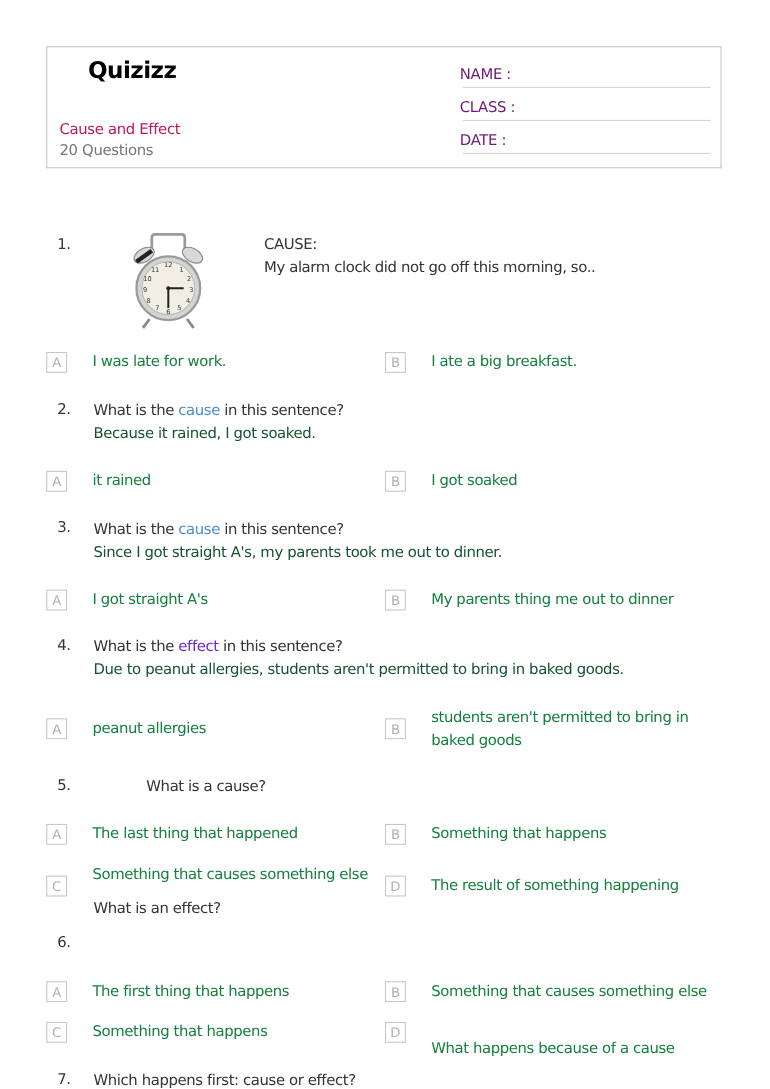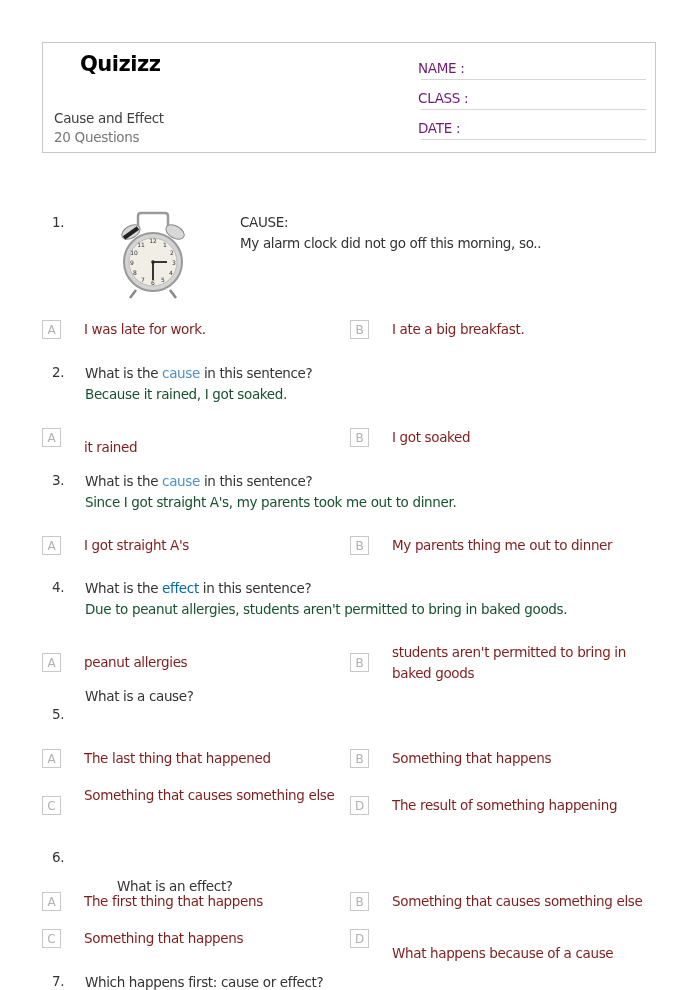--- a/index.html
+++ b/index.html
@@ -10,39 +10,39 @@
     }
     .header-box {
       position: absolute; left: 42px; top: 42px; width: 614px; height: 111px;
       border: 1px solid #c8c8c8; box-sizing: border-box;
     }
     .logo {
       position: absolute; left: 12px; top: 9px;
       font-family: "DejaVu Sans", sans-serif; font-weight: bold;
       font-size: 21px; letter-spacing: -0.5px; color: #000000; margin-left: 25px;
     }
-    .quiz-title { position: absolute; left: 11px; top: 67px; font-size: 13.5px; color: #404040; letter-spacing: -0.3px; }
+    .quiz-title { position: absolute; left: 11px; top: 67px; font-size: 13.5px; color: #be185d; letter-spacing: -0.3px; }
     .quiz-count { position: absolute; left: 11px; top: 86px; font-size: 13.5px; color: #777; letter-spacing: -0.3px; }
     .field-row { position: absolute; left: 327px; width: 276px; height: 22px; }
     .field-label { position: absolute; left: 0; top: 2px; font-size: 13.5px; color: #701a75; letter-spacing: -0.3px; margin-left: 48px; }
     .field-line { position: absolute; left: 51px; right: 0; bottom: 0; border-bottom: 1px solid #d6d6d6; }
 
     .q-num { position: absolute; left: 52px; font-size: 13.5px; color: #333; letter-spacing: -0.3px; }
     .q-text { position: absolute; left: 85px; font-size: 13.5px; color: #333; letter-spacing: -0.35px; line-height: 21px; }
     .sub { color: #14532d; }
     .kw-cause { color: #4a90c8; }
-    .kw-effect { color: #0369a1; }
+    .kw-effect { color: #6d28d9; }
 
     .opt { position: absolute; height: 22px; }
     .opt-letter {
       position: absolute; left: 0; width: 19px; height: 19px; box-sizing: border-box;
       border: 1px solid #c8c8c8; font-size: 12px; color: #b0b0b0;
       text-align: center; line-height: 18px;
     }
-    .opt-text { position: absolute; left: 42px; font-size: 13.5px; color: #7f1d1d; letter-spacing: -0.35px; line-height: 21px; white-space: nowrap; }
+    .opt-text { position: absolute; left: 42px; font-size: 13.5px; color: #15803d; letter-spacing: -0.35px; line-height: 21px; white-space: nowrap; }
 
     .clock { position: absolute; left: 118px; top: 210px; width: 70px; height: 90px; }
   </style>
 </head>
 <body>
 
 <div class="header-box">
   <div class="logo">Quizizz</div>
   <div class="quiz-title">Cause and Effect</div>
   <div class="quiz-count">20 Questions</div>
@@ -102,21 +102,21 @@
   <span class="opt-text" style="top:-1px;">I ate a big breakfast.</span>
 </div>
 
 <div class="q-num" style="top:364px;">2.</div>
 <div class="q-text" style="top:363px;">
   <div><span>What is the </span><span class="kw-cause">cause</span><span> in this sentence?</span></div>
   <div class="sub">Because it rained, I got soaked.</div>
 </div>
 <div class="opt" style="left:42px; top:428px;">
   <span class="opt-letter">A</span>
-  <span class="opt-text" style="top:-1px;margin-top:10px;">it rained</span>
+  <span class="opt-text" style="top:-1px;">it rained</span>
 </div>
 <div class="opt" style="left:350px; top:428px;">
   <span class="opt-letter">B</span>
   <span class="opt-text" style="top:-1px;">I got soaked</span>
 </div>
 
 <div class="q-num" style="top:472px;">3.</div>
 <div class="q-text" style="top:471px;">
   <div><span>What is the </span><span class="kw-cause">cause</span><span> in this sentence?</span></div>
   <div class="sub">Since I got straight A's, my parents took me out to dinner.</div>
@@ -141,42 +141,42 @@
 </div>
 <div class="opt" style="left:350px; top:653px;">
   <span class="opt-letter">B</span>
   <span class="opt-text" style="top:-11px;">
     <div>students aren't permitted to bring in</div>
     <div>baked goods</div>
   </span>
 </div>
 
 <div class="q-num" style="top:706px;">5.</div>
-<div class="q-text" style="top:686px;">What is a cause?</div>
+<div class="q-text" style="top:705px;margin-left:48px;">What is a cause?</div>
 <div class="opt" style="left:42px; top:749px;">
   <span class="opt-letter">A</span>
   <span class="opt-text" style="top:-1px;">The last thing that happened</span>
 </div>
 <div class="opt" style="left:350px; top:749px;">
   <span class="opt-letter">B</span>
   <span class="opt-text" style="top:-1px;">Something that happens</span>
 </div>
 <div class="opt" style="left:42px; top:796px;">
   <span class="opt-letter">C</span>
   <span class="opt-text" style="top:-11px;">
     <div>Something that causes something else</div>
   </span>
 </div>
 <div class="opt" style="left:350px; top:796px;">
   <span class="opt-letter">D</span>
   <span class="opt-text" style="top:-1px;">The result of something happening</span>
 </div>
 
 <div class="q-num" style="top:849px;">6.</div>
-<div class="q-text" style="top:876px;margin-left:32px;">What is an effect?</div>
+<div class="q-text" style="top:816px;">What is an effect?</div>
 <div class="opt" style="left:42px; top:892px;">
   <span class="opt-letter">A</span>
   <span class="opt-text" style="top:-1px;">The first thing that happens</span>
 </div>
 <div class="opt" style="left:350px; top:892px;">
   <span class="opt-letter">B</span>
   <span class="opt-text" style="top:-1px;">Something that causes something else</span>
 </div>
 <div class="opt" style="left:42px; top:929px;">
   <span class="opt-letter">C</span>

